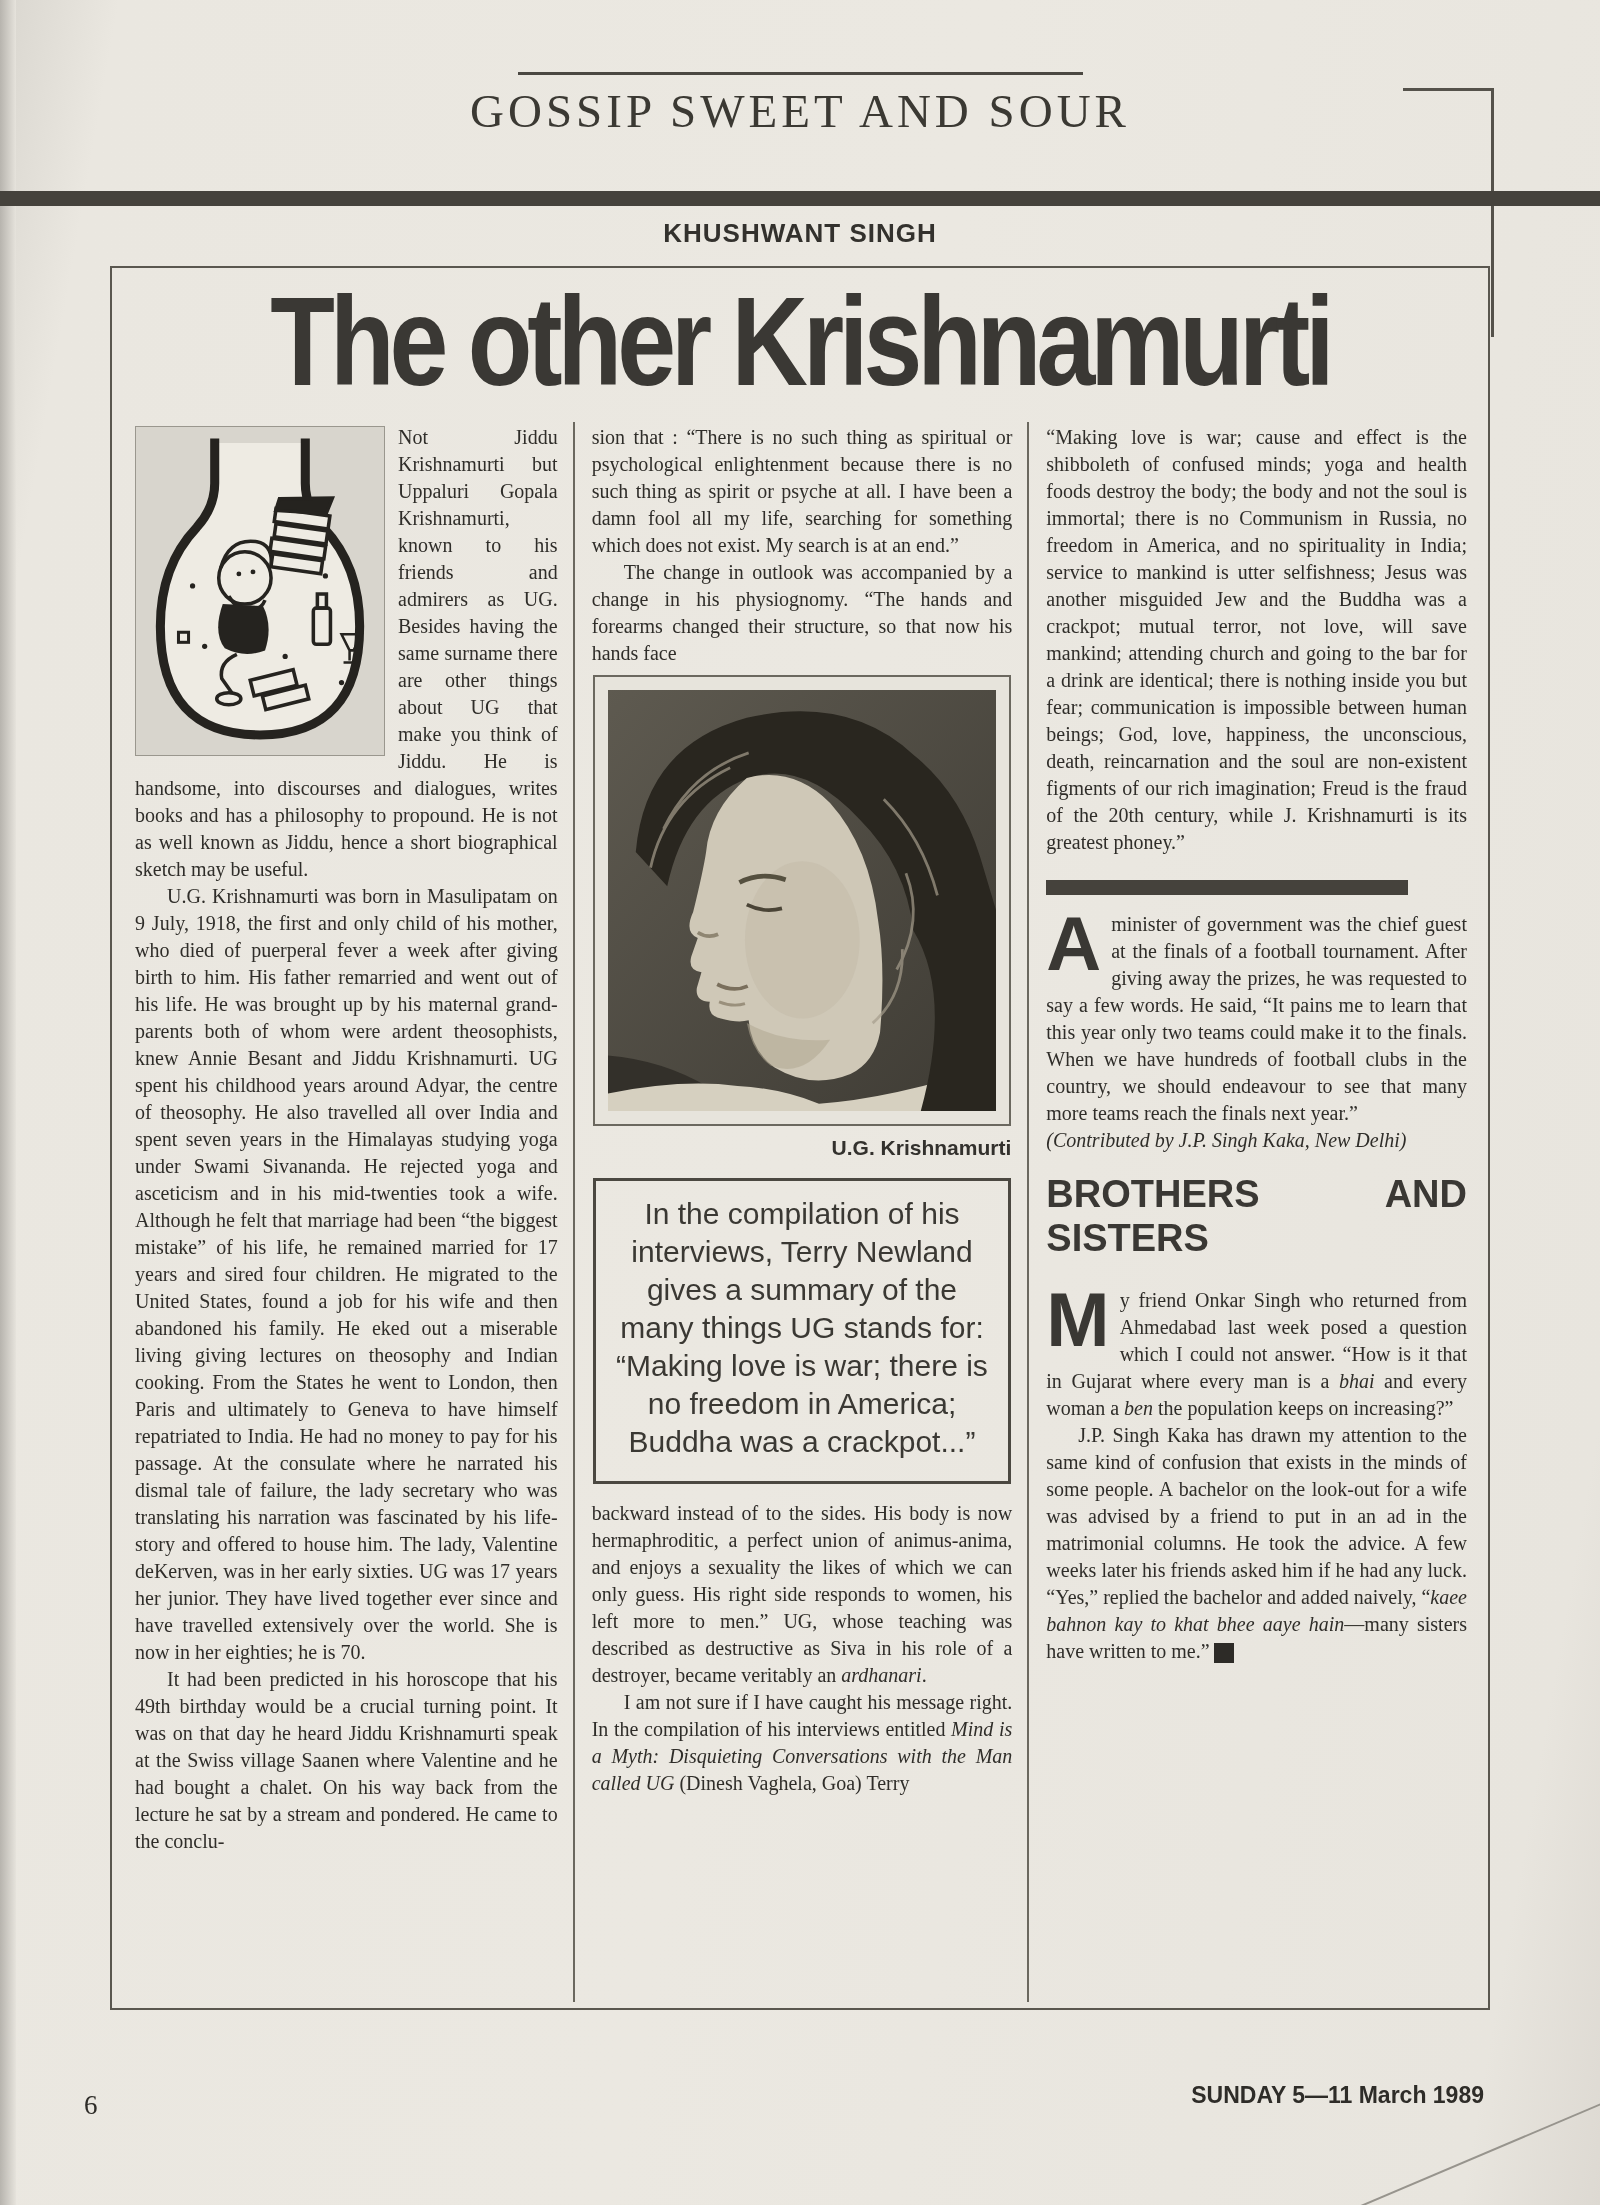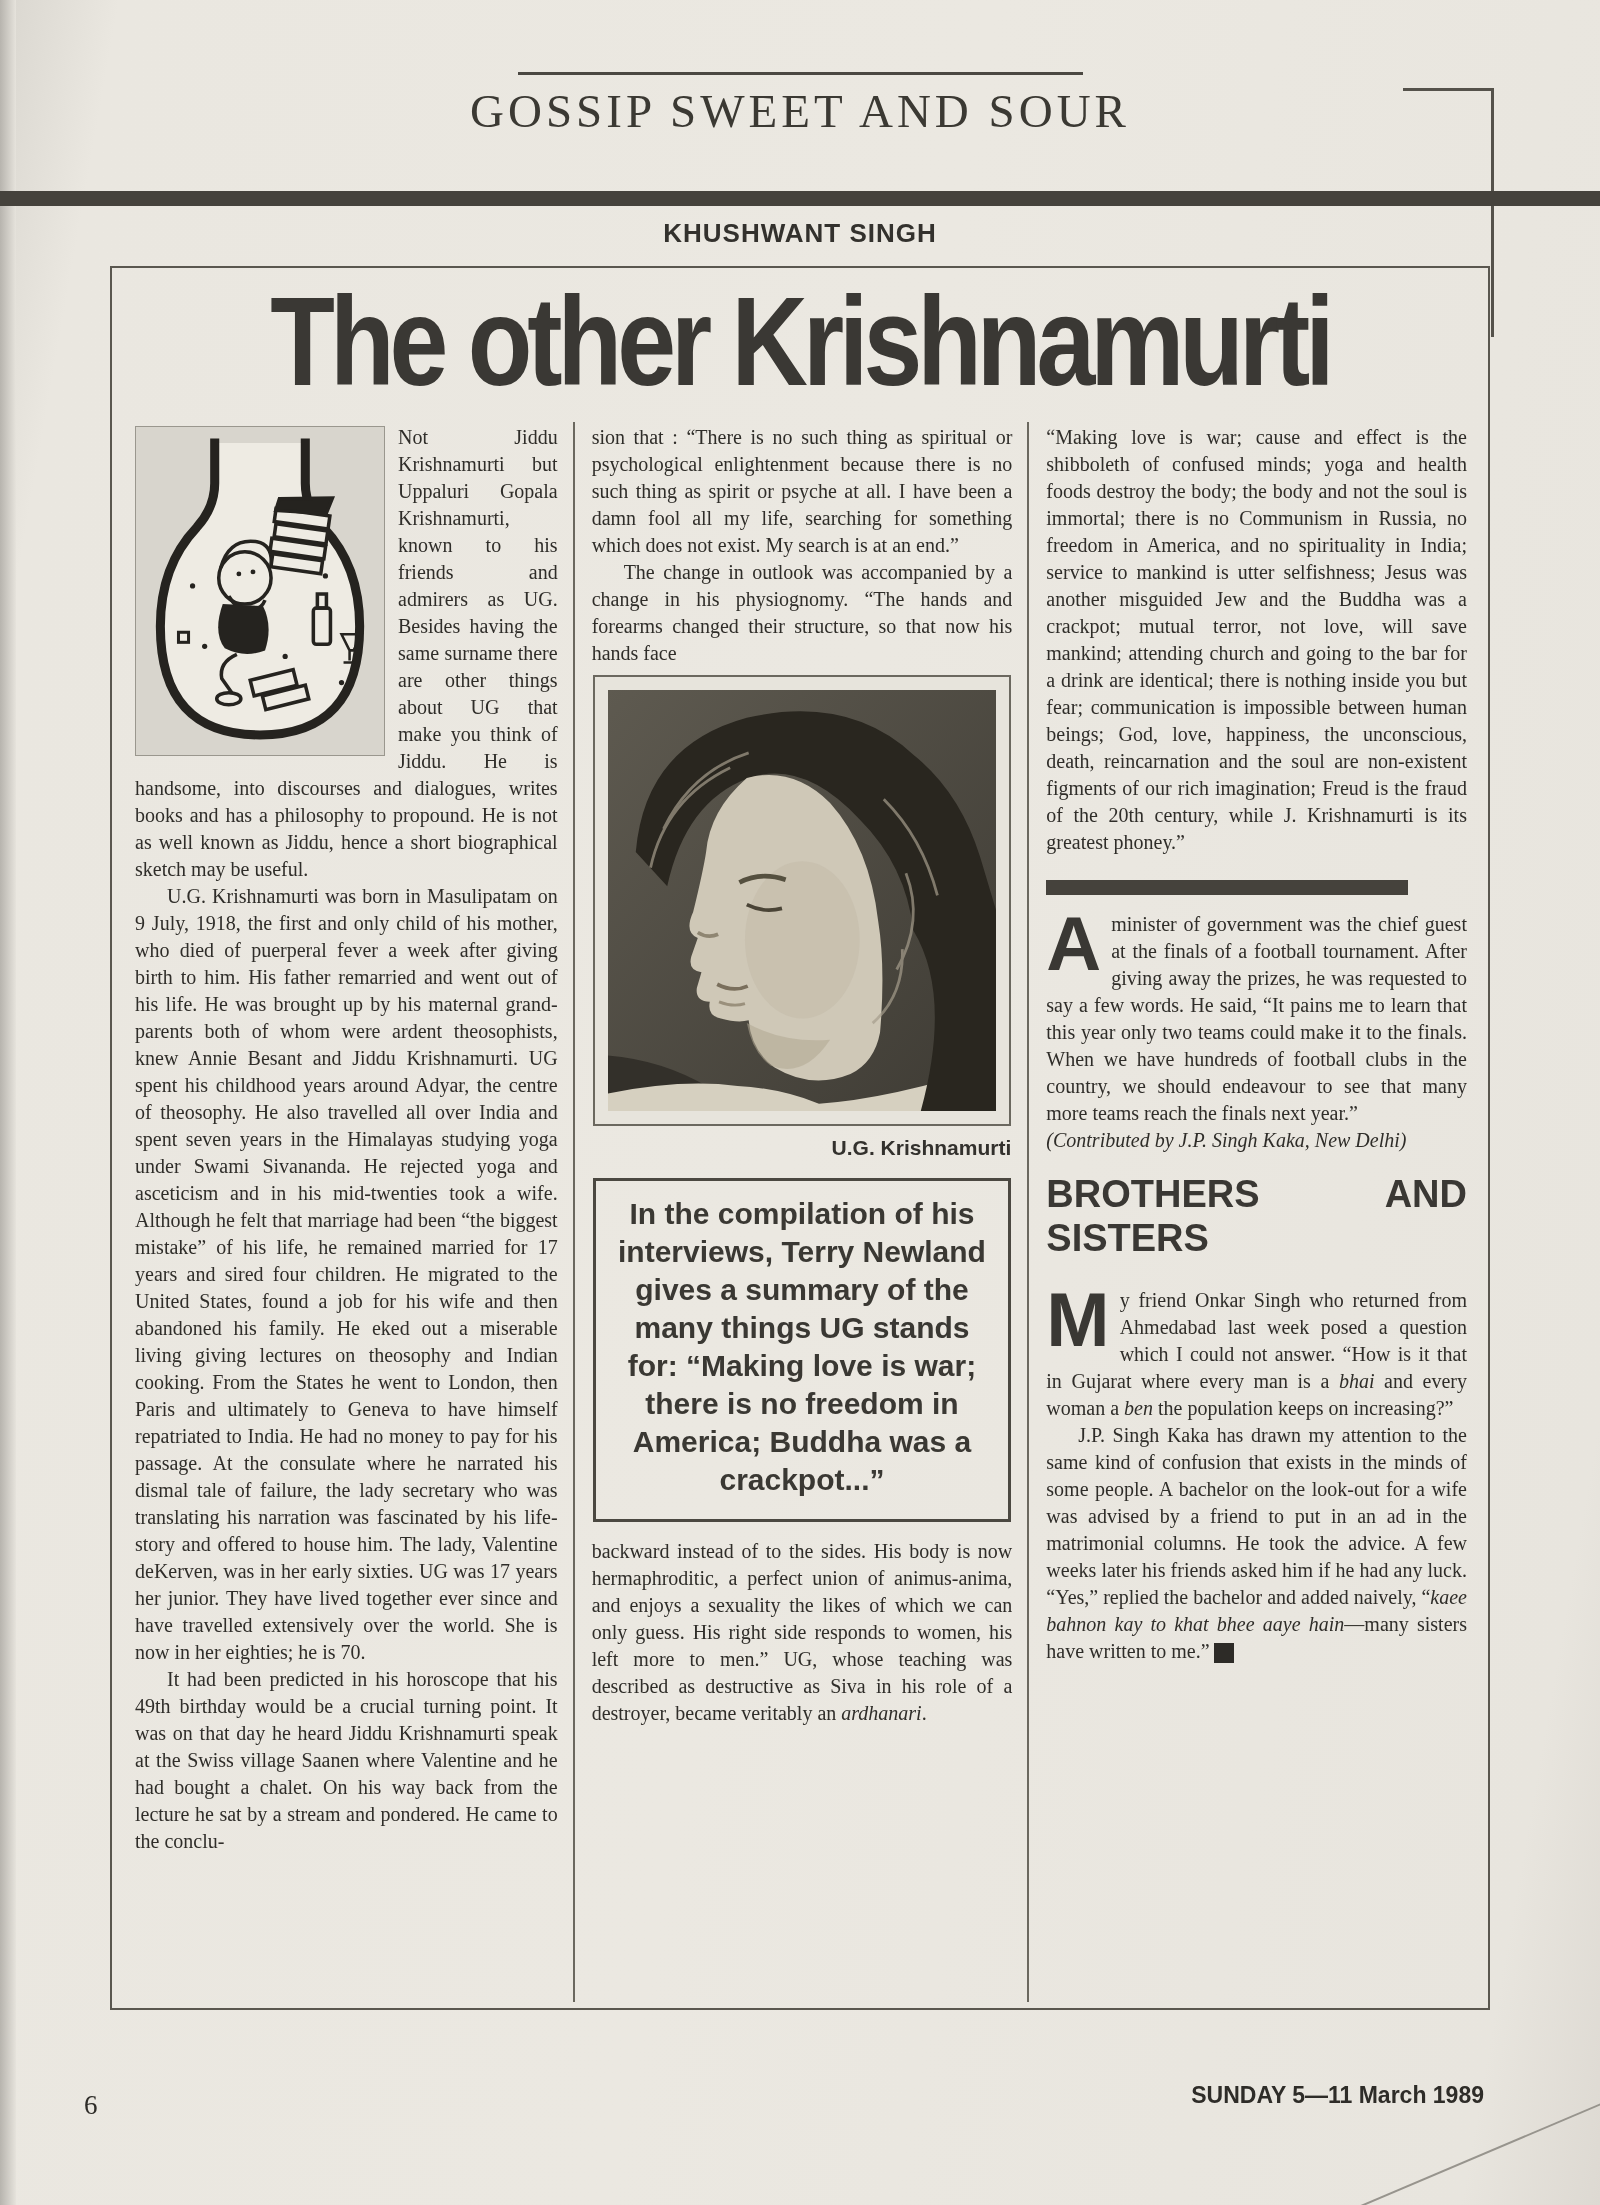--- a/index.html
+++ b/index.html
@@ -47,21 +47,21 @@
   .left-illo{float:left;width:250px;height:330px;margin:2px 13px 6px 0;
     background:#d8d5cd;border:1px solid #9a978e;box-sizing:border-box;padding:8px;}
   .left-illo svg{display:block;width:100%;height:100%;}
 
   
   .photo-frame{border:2px solid #6b685f;background:#e7e4dc;padding:13px;margin:8px 1px 4px;}
   .photo-frame svg{display:block;width:100%;height:auto;}
   .photo-caption{font-family:Liberation Sans, sans-serif;font-weight:bold;
     font-size:21px;text-align:right;margin:8px 1px 12px;color:#33312d;}
   .pull-quote{border:3px solid #4b4841;padding:14px 12px 20px;margin:17px 1px 16px;
-    font-family:"Liberation Sans",sans-serif;font-weight:bold;
+    font-family:"Liberation Sans",sans-serif;font-weight:normal;
     font-size:30px;line-height:38px;text-align:center;color:#3a3833;}
 
   
   .block-quote{margin-left:42px;}
   .section-bar{height:15px;background:#45423c;width:86%;margin:24px 0 16px;}
   .sport-heading{font-family:"Liberation Sans",sans-serif;font-weight:bold;font-style:italic;
     font-size:40px;line-height:44px;margin:0 0 12px;color:#3a3834;letter-spacing:1px;}
   .brothers-heading{font-family:"Liberation Sans",sans-serif;font-weight:bold;
     font-size:38px;line-height:44px;margin:18px 0 27px;color:#3a3834;letter-spacing:0;}
   .dropcap{float:left;font-family:"Liberation Sans",sans-serif;font-weight:bold;
@@ -170,20 +170,21 @@
               <path d="M312,302 Q342,250 322,198"></path>
               <path d="M286,360 Q320,330 318,280"></path>
             </g>
           </svg>
         </div>
         <div class="photo-caption">U.G.  Krishnamurti</div>
 
         <div class="pull-quote">In the compilation of his interviews, Terry Newland gives a summary of the many things UG stands for: “Making love is war; there is no freedom in America; Buddha was a crackpot...”</div>
 
         <p><span>backward instead of to the sides. His body is now hermaphroditic, a perfect union of animus-anima, and enjoys a sexuality the likes of which we can only guess. His right side responds to women, his left more to men.” UG, whose teaching was described as destructive as Siva in his role of a destroyer, became veritably an </span><span class="it">ardhanari</span><span>.</span></p>
+        <p class="ind"><span>I am not sure if I have caught his message right. In the compilation of his interviews entitled </span><span class="it">Mind is a Myth: Disquieting Conversations with the Man called UG</span><span> (Dinesh Vaghela, Goa) Terry</span></p>
       </div>
 
       <div class="col">
         <p class="block-quote"><span>“Making love is war; cause and effect is the shibboleth of confused minds; yoga and health foods destroy the body; the body and not the soul is immortal; there is no Communism in Russia, no freedom in America, and no spirituality in India; service to mankind is utter selfishness; Jesus was another misguided Jew and the Buddha was a crackpot; mutual terror, not love, will save mankind; attending church and going to the bar for a drink are identical; there is nothing inside you but fear; communication is impossible between human beings; God, love, happiness, the unconscious, death, reincarnation and the soul are non-existent figments of our rich imagination; Freud is the fraud of the 20th century, while J. Krishnamurti is its greatest phoney.”</span></p>
 
         <div class="section-bar"></div>
         <p><span class="dropcap">A</span><span>minister of government was the chief guest at the finals of a football tournament. After giving away the prizes, he was requested to say a few words. He said, “It pains me to learn that this year only two teams could make it to the finals. When we have hundreds of football clubs in the country, we should endeavour to see that many more teams reach the finals next year.”</span></p>
         <p class="credit"><span>(Contributed by J.P. Singh Kaka, New Delhi)</span></p>
 
         <div class="brothers-heading">BROTHERS AND SISTERS</div>

